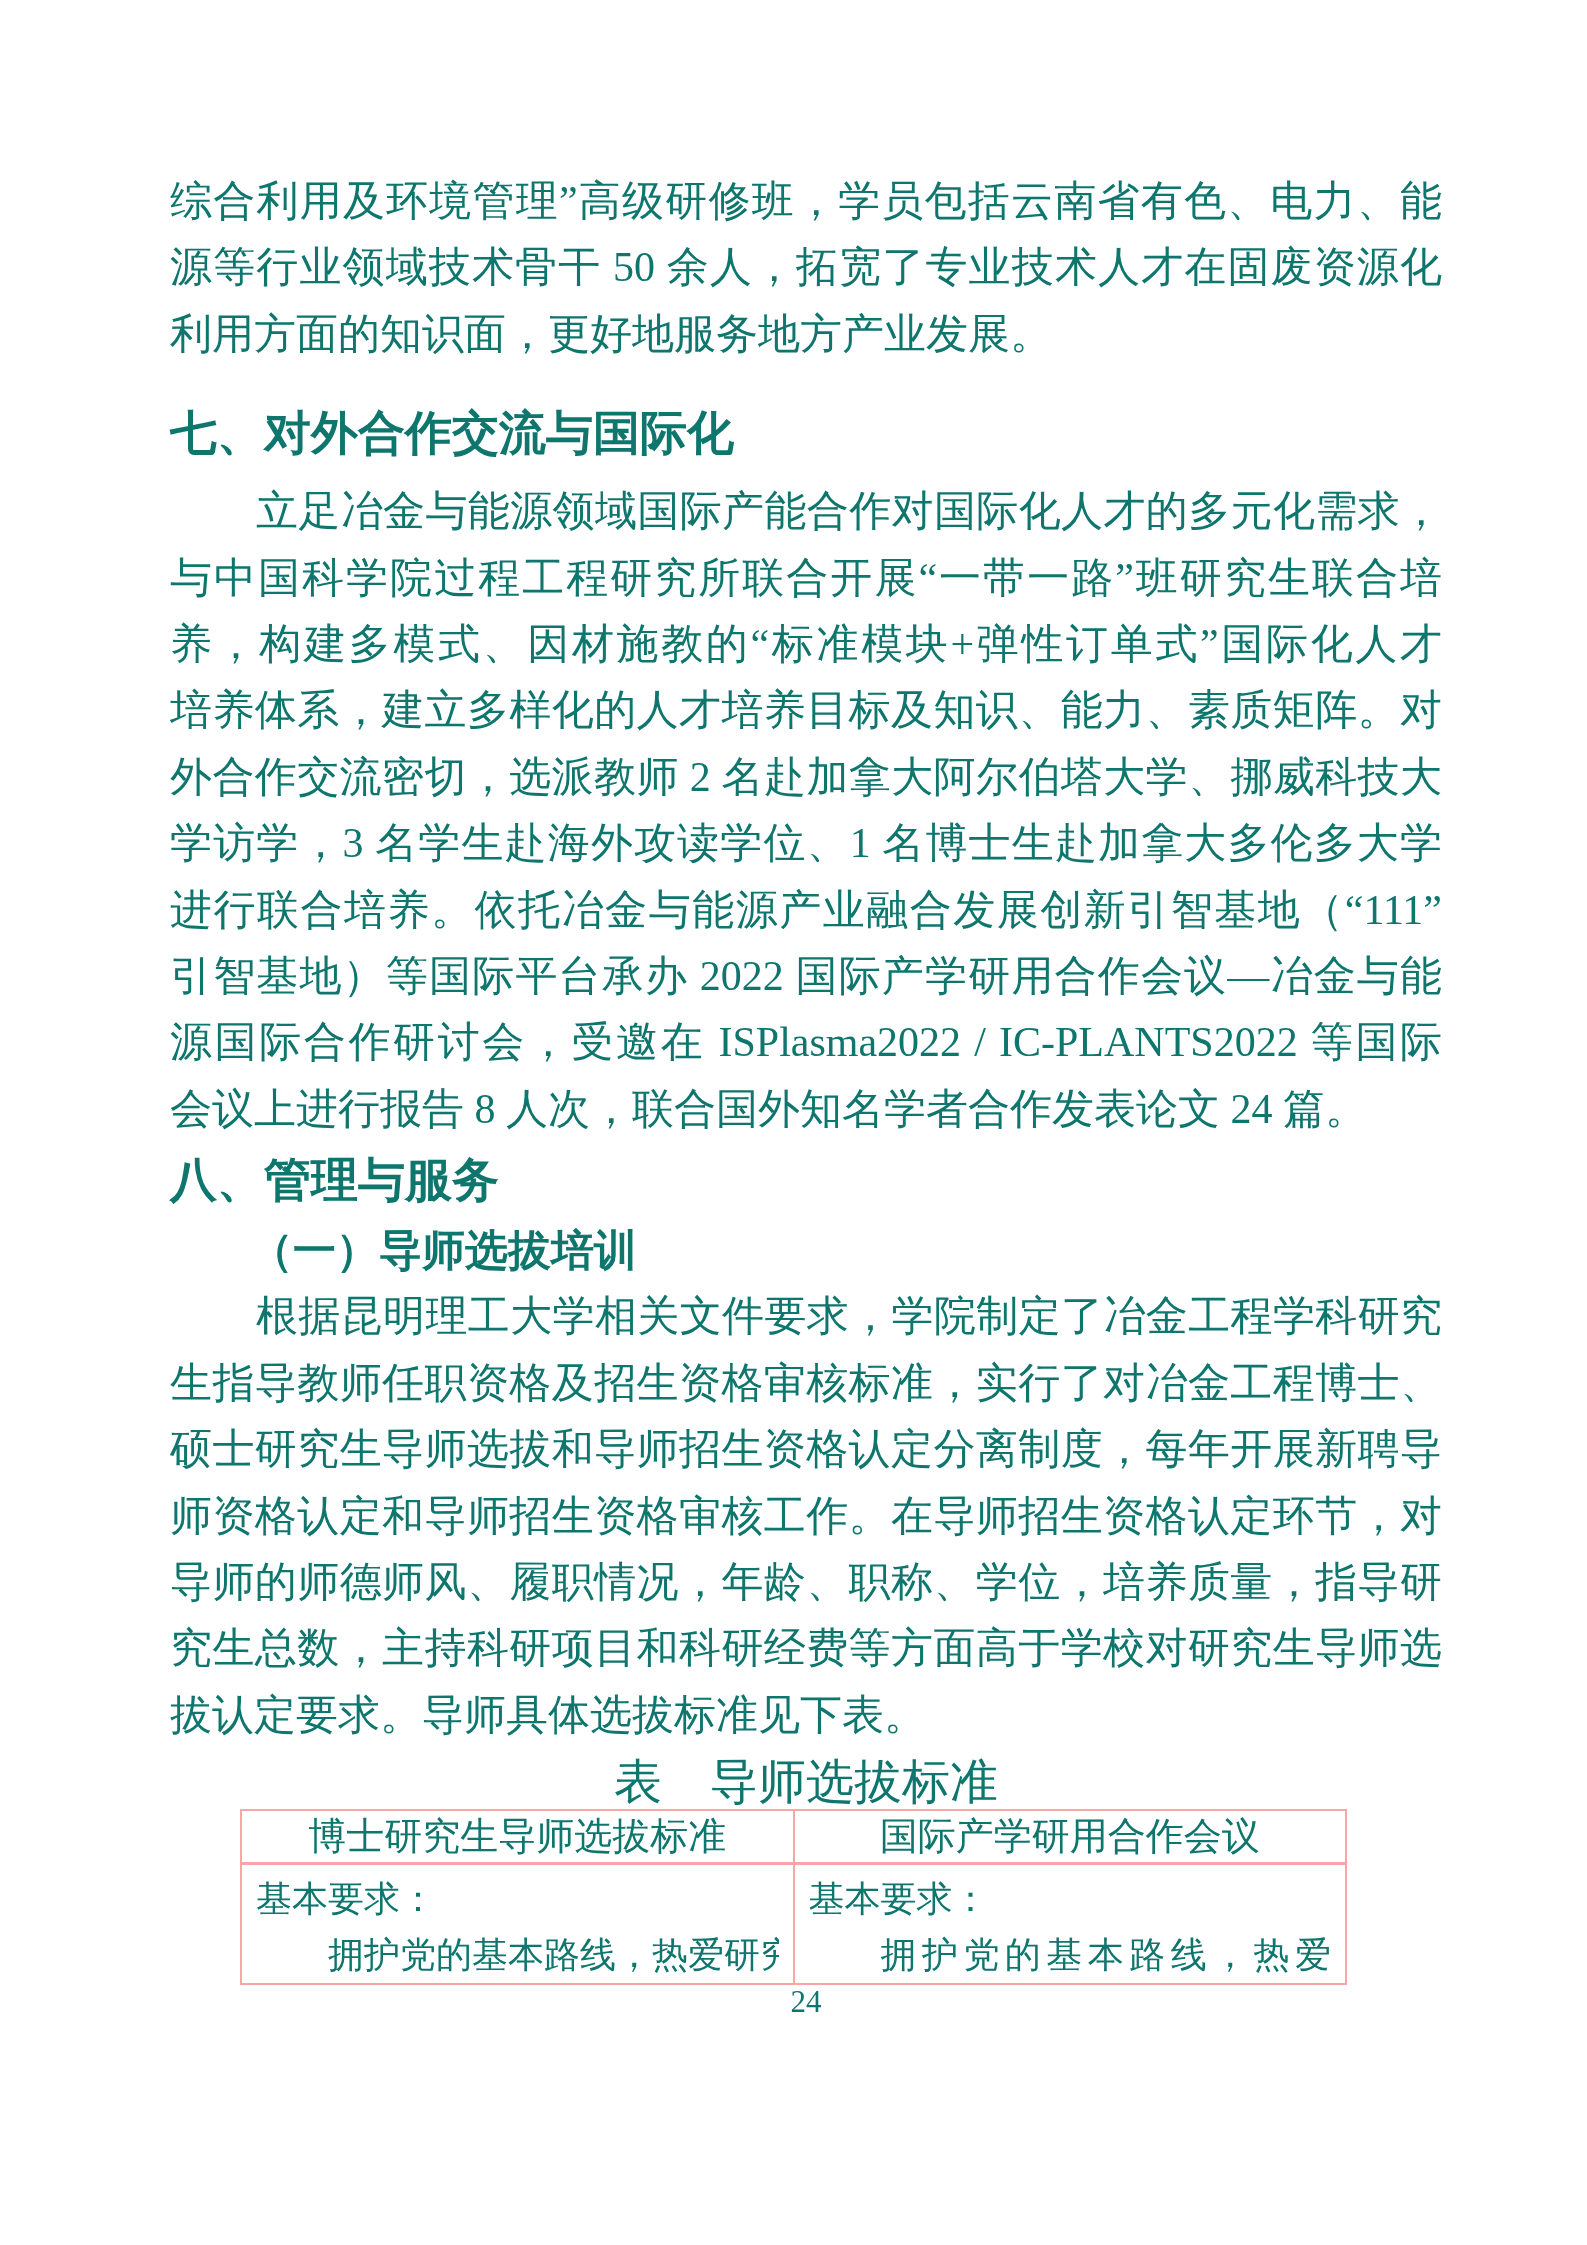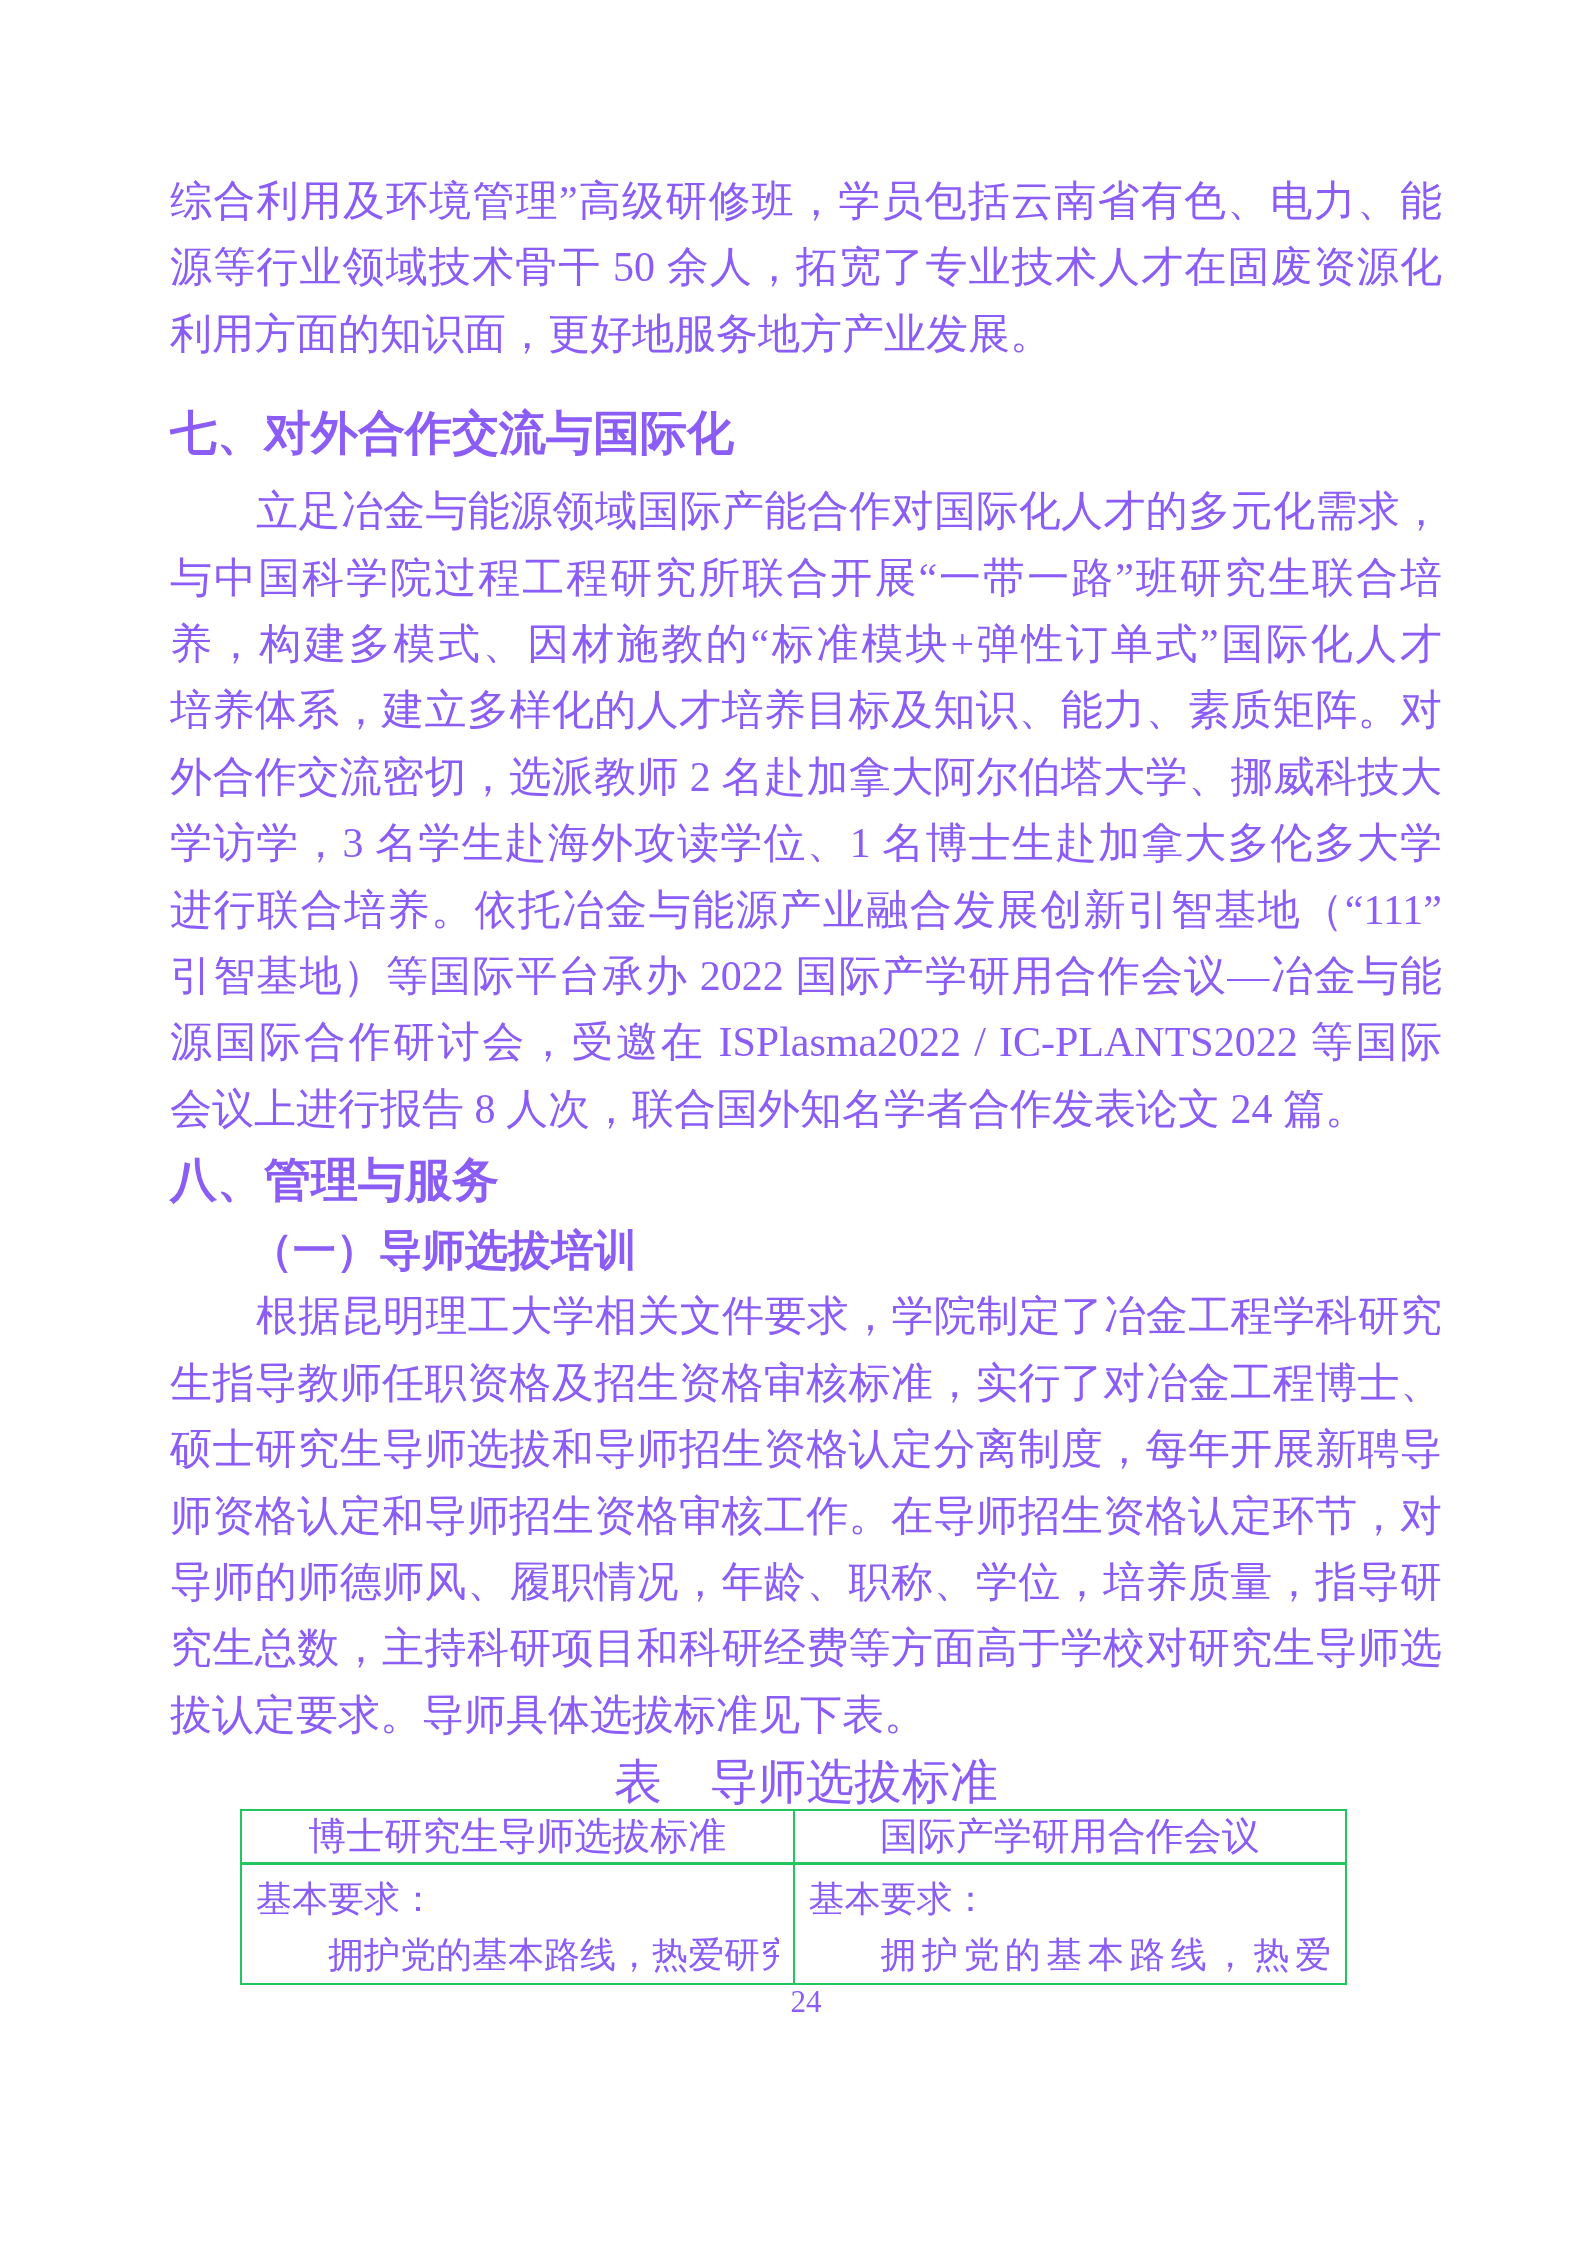--- a/index.html
+++ b/index.html
@@ -1,21 +1,21 @@
 <!DOCTYPE html>
 <html><head>
 <meta charset="utf-8">
 <style>
   html, body { margin: 0; padding: 0; }
   .page {
     position: relative;
     width: 1587px;
     height: 2245px;
     background: #ffffff;
-    color: #8b5cf6;
+    color: #0f766e;
     font-family: "Liberation Serif", "DejaVu Serif", serif;
     overflow: hidden;
   }
   .content {
     position: absolute;
     left: 170px;
     top: 168px;
     width: 1272px;
   }
   
@@ -51,21 +51,21 @@
     margin-top: 12px;
     text-align: center;
   }
   .mtable {
     width: 1107px;
     margin-left: 70px;
     margin-top: 6px;
     border-collapse: collapse;
     table-layout: fixed;
   }
-  .mtable th, .mtable td { border: 2px solid #22c55e; }
+  .mtable th, .mtable td { border: 2px solid #fca5a5; }
   .mtable th {
     font-weight: normal;
     font-size: 38px;
     height: 46px;
     text-align: center;
     vertical-align: middle;
     padding: 0;
     border-bottom-width: 3px;
   }
   .mtable td {

